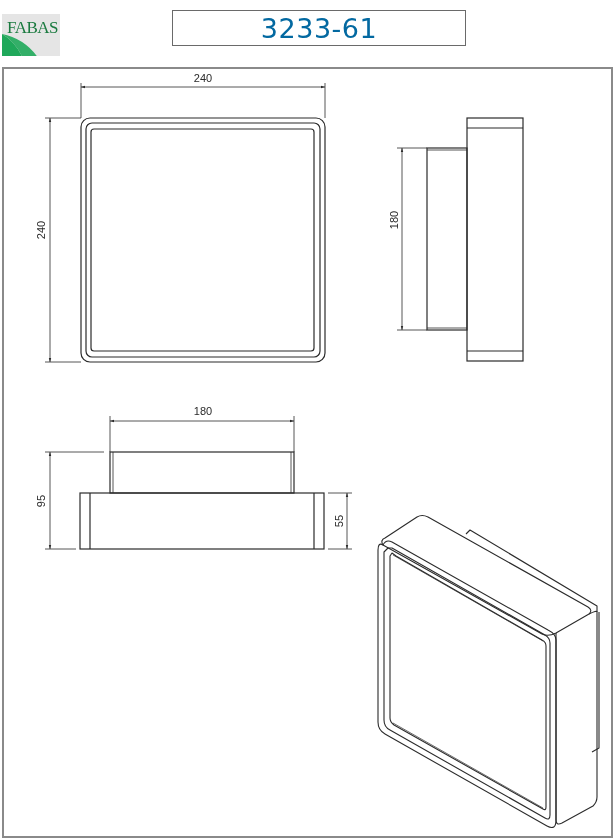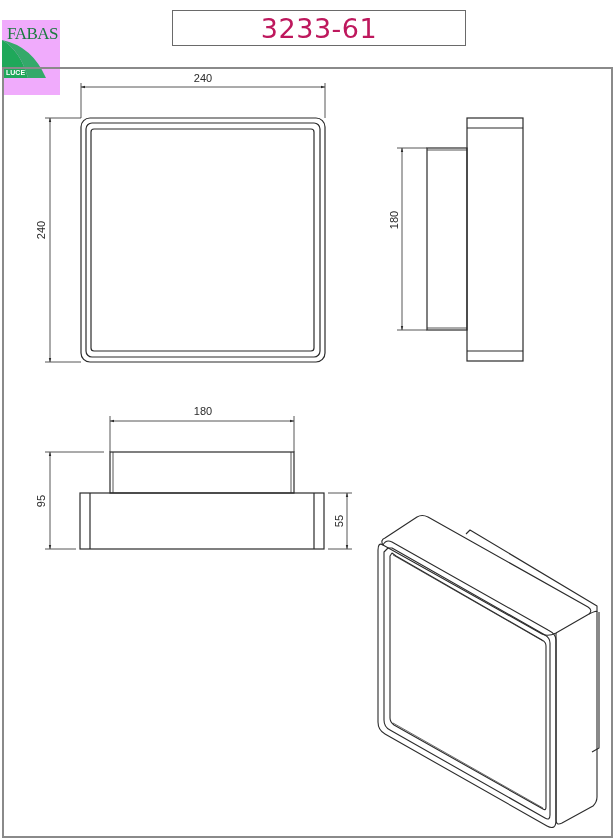--- a/index.html
+++ b/index.html
@@ -1,19 +1,19 @@
 <!DOCTYPE html>
 <html><head>
 <meta charset="utf-8">
 <style>
   html, body { margin:0; padding:0; background:#ffffff; }
   body { width:616px; height:840px; position:relative; overflow:hidden; font-family:"Liberation Sans", sans-serif; }
-  .logo { position:absolute; left:2px; top:20px; width:58px; height:75px; background:#f0abfc; overflow:hidden; }
+  .logo { position:absolute; left:2px; top:14px; width:58px; height:42px; background:#e5e5e5; overflow:hidden; }
   .logo svg { display:block; }
-  .title-box { position:absolute; left:172px; top:10px; width:294px; height:36px; border:1px solid #6a6a6a; box-sizing:border-box; display:flex; align-items:center; justify-content:center; font-size:27px; color:#be185d; font-family:"DejaVu Sans", sans-serif; letter-spacing:0.5px; }
+  .title-box { position:absolute; left:172px; top:10px; width:294px; height:36px; border:1px solid #6a6a6a; box-sizing:border-box; display:flex; align-items:center; justify-content:center; font-size:27px; color:#0369a1; font-family:"DejaVu Sans", sans-serif; letter-spacing:0.5px; }
   .frame { position:absolute; left:2px; top:67px; width:611px; height:771px; border:2px solid #8a8a8a; box-sizing:border-box; }
   .drawing { position:absolute; left:0; top:0; }
   .dim { font-family:"Liberation Sans", sans-serif; font-size:11px; fill:#2a2a2a; }
 </style>
 </head>
 <body>
 
 <div class="logo">
   <svg width="58" height="58" viewBox="0 0 58 58">
     <path d="M0 20 Q18 30 26 58 L0 58 Z" fill="#1fa85a"></path>

